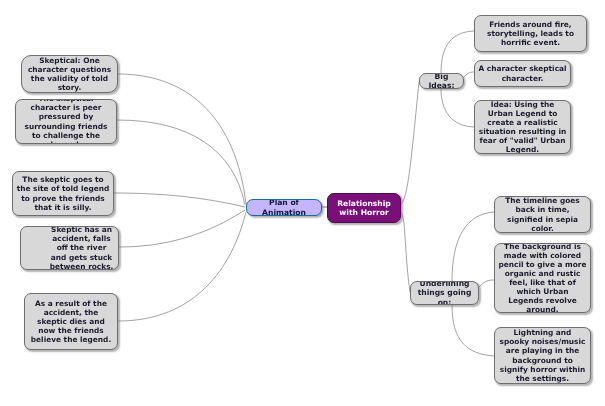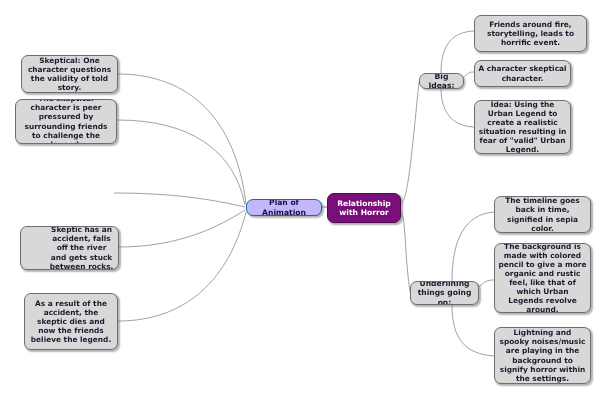--- a/index.html
+++ b/index.html
@@ -77,28 +77,31 @@
 
     <path class="edge-path" d="M441,73 C441,45 452,32 474,31"></path>
     <path class="edge-path" d="M463,78 C468,73 469,72 474,72"></path>
     <path class="edge-path" d="M441,88 C441,112 452,126 474,127"></path>
 
     <path class="edge-path" d="M452,281 C452,238 466,214 494,212"></path>
     <path class="edge-path" d="M478,288 C484,282 486,280 494,280"></path>
     <path class="edge-path" d="M452,305 C452,340 466,354 494,356"></path>
   </svg>
 
-  <div class="node leaf" style="left:21px;top:55px;width:97px;height:38px;">
+  <div class="node leaf" style="left:21px;top:55px;width:97px;height:38px;border-radius:10px;">
     <span>Skeptical: One character questions the validity of told story.</span>
   </div>
 
   <div class="node leaf" style="left:15px;top:99px;width:102px;height:45px;">
     <span>The skeptical character is peer pressured by surrounding friends to challenge the legend.</span>
   </div>
 
+  <div class="node leaf" style="left:12px;top:171px;width:102px;height:45px;">
+    <span>The skeptic goes to the site of told legend to prove the friends that it is silly.</span>
+  </div>
 
   <div class="node leaf" style="left:20px;top:226px;width:99px;height:44px;padding-left:24px;">
     <span>Skeptic has an accident, falls off the river and gets stuck between rocks.</span>
   </div>
 
   <div class="node leaf" style="left:24px;top:293px;width:94px;height:57px;">
     <span>As a result of the accident, the skeptic dies and now the friends believe the legend.</span>
   </div>
 
   <div class="node root-blue" style="left:246px;top:199px;width:76px;height:17px;">

